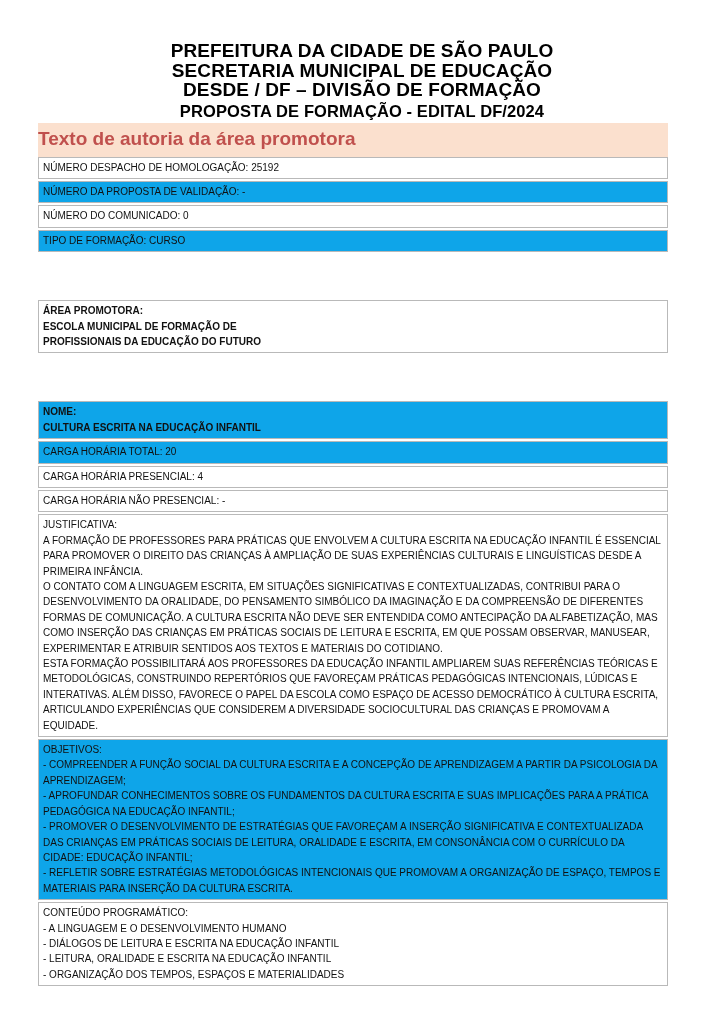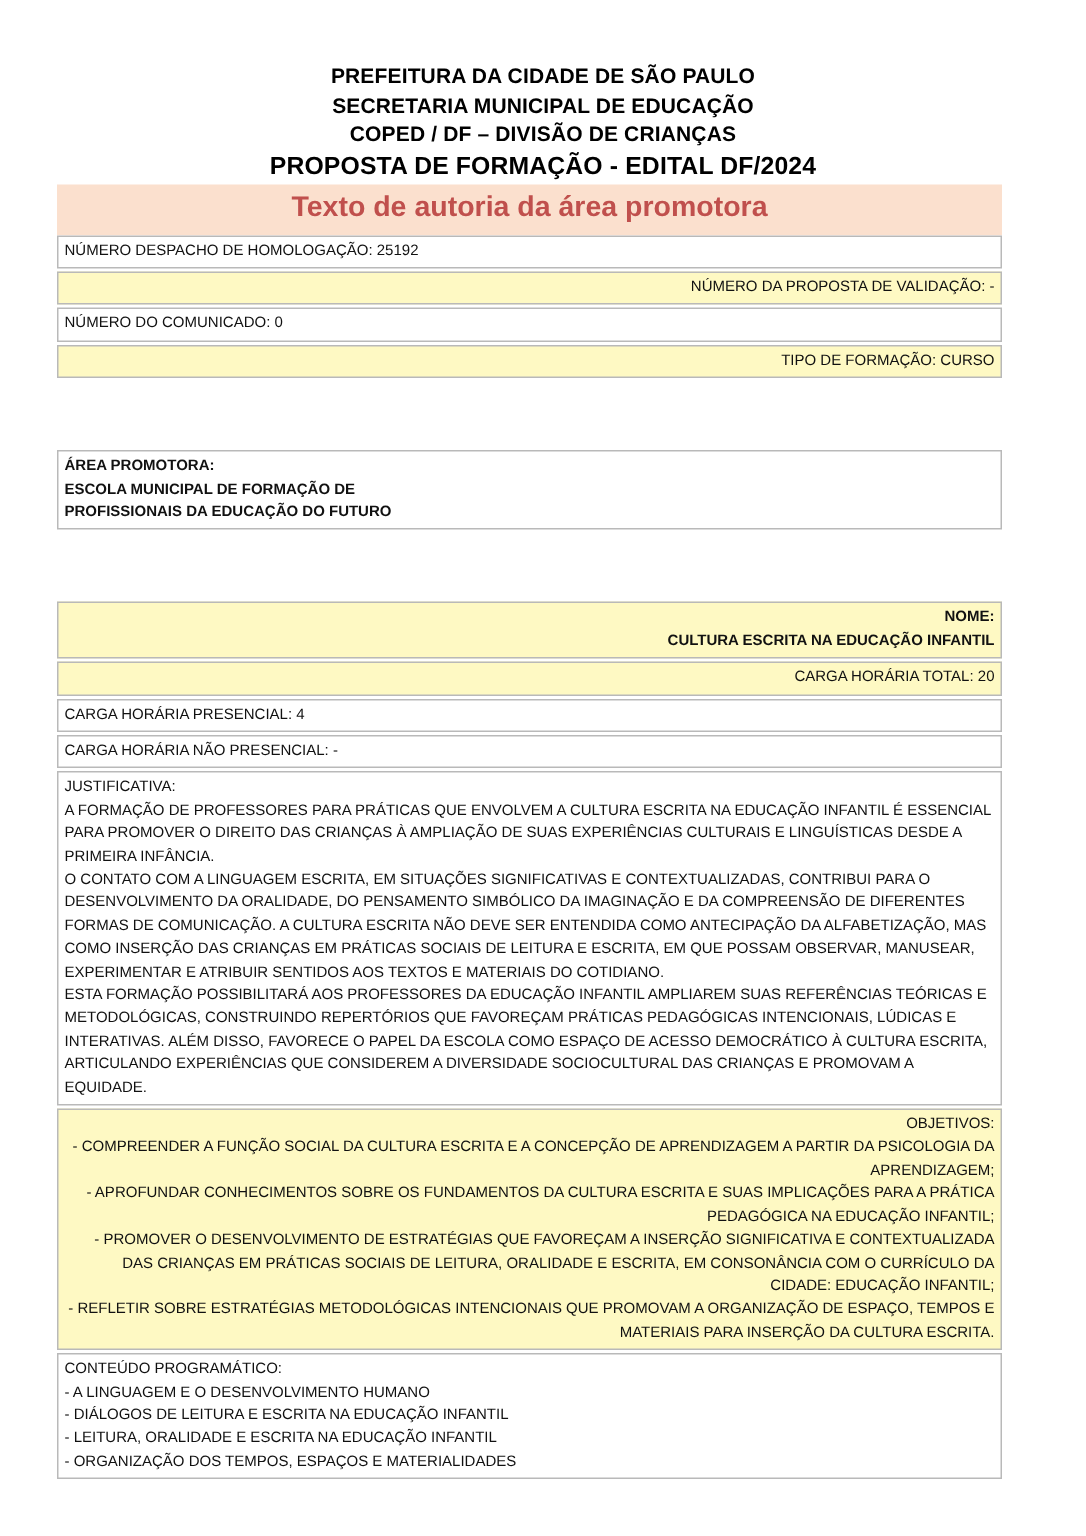--- a/index.html
+++ b/index.html
@@ -20,61 +20,60 @@
     height: 1024px;
     box-sizing: border-box;
     padding: 0;
   }
   .header {
     padding-top: 41px;
     text-align: center;
   }
   .header-line {
     font-weight: bold;
-    font-size: 14px;
+    font-size: 19px;
     line-height: 19.5px;
     letter-spacing: 0.1px;
     color: #000;
   }
   .header-line.big {
     font-size: 16.5px;
     line-height: 23px;
   }
   .doc-table {
     width: 632px;
     margin: 0 auto;
     margin-left: 38px;
     border-collapse: separate;
     border-spacing: 0;
   }
   .banner {
     background: #FBE0CE;
-    text-align: center;
+    text-align: left;
     color: #C0504D;
     font-weight: bold;
     font-size: 19px;
     line-height: 28px;
     padding: 2px 0 4px 0;
     width: 630px;
     box-sizing: border-box;
   }
   .row {
     box-sizing: border-box;
     border: 1px solid #b9b9b9;
     width: 630px;
     padding: 2px 4px 3px 4px;
     margin-bottom: 2px;
     font-size: 10px;
     line-height: 15.4px;
     background: #ffffff;
     color: #111;
   }
   .row.alt {
-    background: #fef9c3;
-    text-align: right;
+    background: #0ea5e9;
   }
   .row.bold {
     font-weight: bold;
     margin-top: 48px;
   }
   .row .label-bold {
     font-weight: bold;
     display: block;
   }
   .row p {
@@ -85,21 +84,21 @@
   }
 </style>
 </head>
 <body>
 
 <div class="page">
 
   <div class="header">
     <div class="header-line">PREFEITURA DA CIDADE DE SÃO PAULO</div>
     <div class="header-line">SECRETARIA MUNICIPAL DE EDUCAÇÃO</div>
-    <div class="header-line">COPED / DF – DIVISÃO DE CRIANÇAS</div>
+    <div class="header-line">DESDE / DF – DIVISÃO DE FORMAÇÃO</div>
     <div class="header-line big">PROPOSTA DE FORMAÇÃO - EDITAL DF/2024</div>
   </div>
 
   <div class="doc-table">
 
     <div class="banner">Texto de autoria da área promotora</div>
 
     <div class="row">
       <p>NÚMERO DESPACHO DE HOMOLOGAÇÃO:  25192</p>
     </div>

